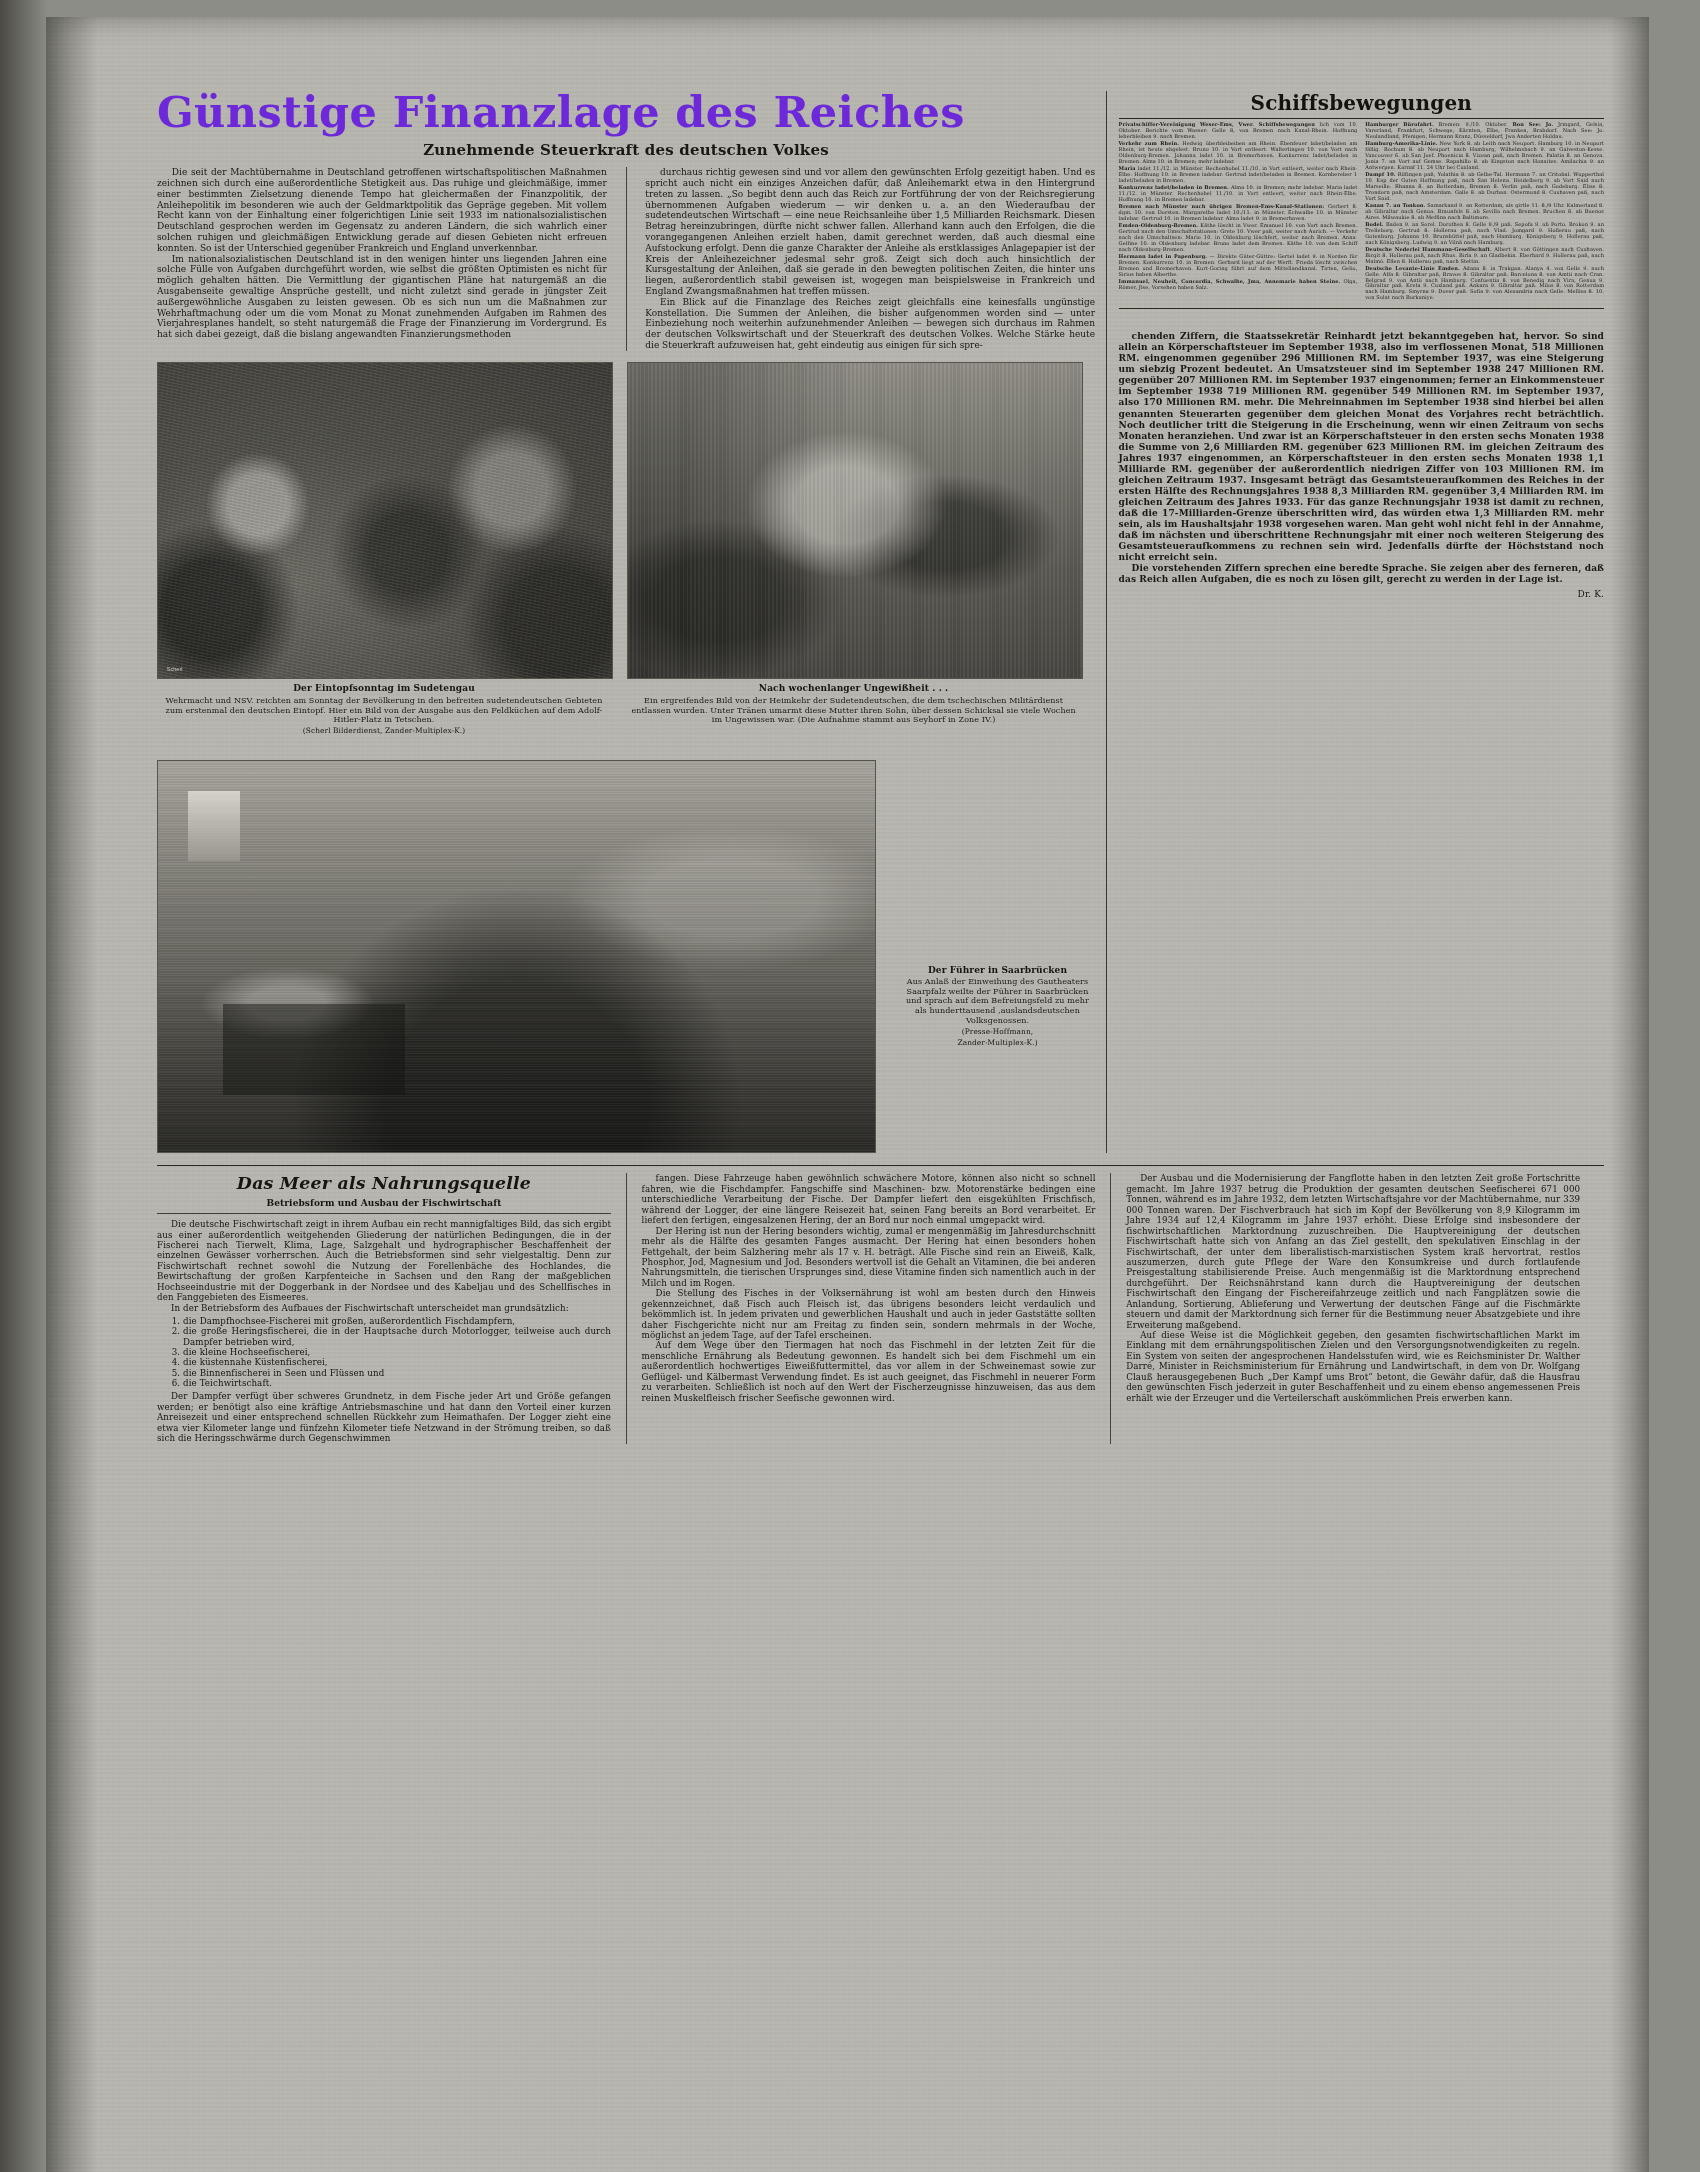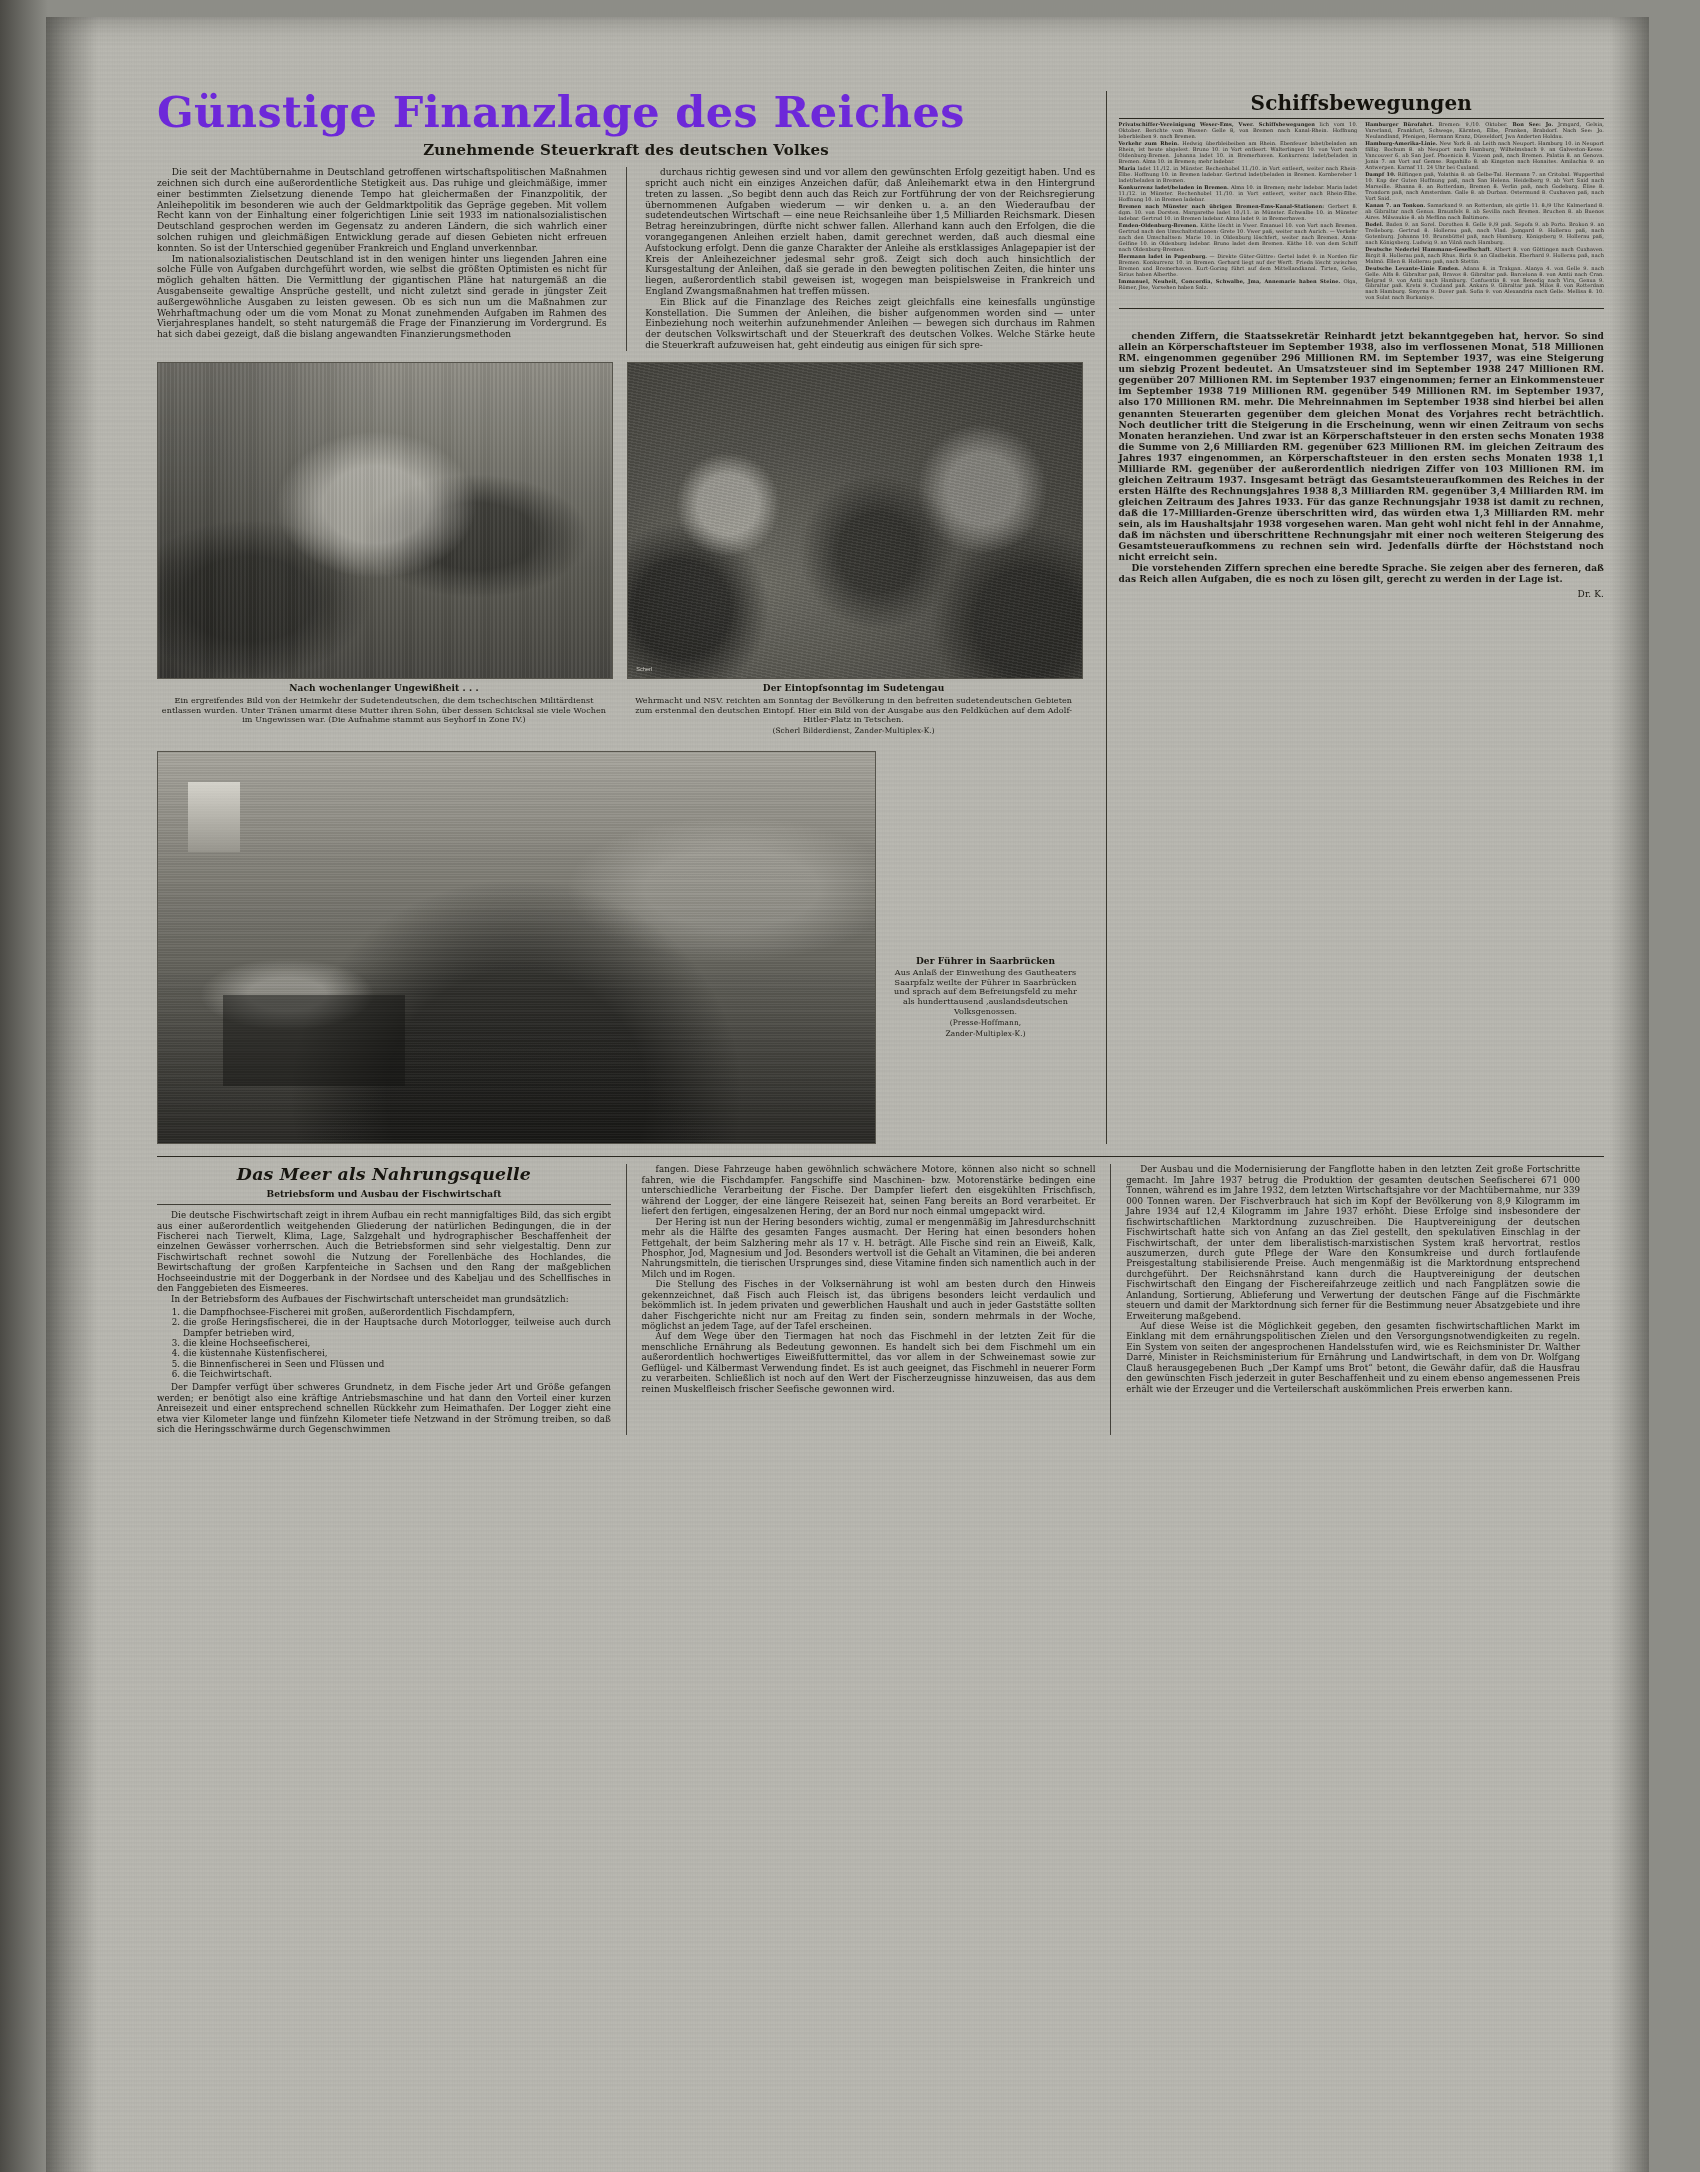--- a/index.html
+++ b/index.html
@@ -279,56 +279,56 @@
               <p>Im nationalsozialistischen Deutschland ist in den wenigen hinter uns liegenden Jahren eine solche Fülle von Aufgaben durchgeführt worden, wie selbst die größten Optimisten es nicht für möglich gehalten hätten. Die Vermittlung der gigantischen Pläne hat naturgemäß an die Ausgabenseite gewaltige Ansprüche gestellt, und nicht zuletzt sind gerade in jüngster Zeit außergewöhnliche Ausgaben zu leisten gewesen. Ob es sich nun um die Maßnahmen zur Wehrhaftmachung oder um die vom Monat zu Monat zunehmenden Aufgaben im Rahmen des Vierjahresplanes handelt, so steht naturgemäß die Frage der Finanzierung im Vordergrund. Es hat sich dabei gezeigt, daß die bislang angewandten Finanzierungsmethoden</p>
             </div>
             <div class="sep"></div>
             <div class="c col-text">
               <p class="first">durchaus richtig gewesen sind und vor allem den gewünschten Erfolg gezeitigt haben. Und es spricht auch nicht ein einziges Anzeichen dafür, daß Anleihemarkt etwa in den Hintergrund treten zu lassen. „So begibt denn auch das Reich zur Fortführung der von der Reichsregierung übernommenen Aufgaben wiederum — wir denken u. a. an den Wiederaufbau der sudetendeutschen Wirtschaft — eine neue Reichsanleihe über 1,5 Milliarden Reichsmark. Diesen Betrag hereinzubringen, dürfte nicht schwer fallen. Allerhand kann auch den Erfolgen, die die vorangegangenen Anleihen erzielt haben, damit gerechnet werden, daß auch diesmal eine Aufstockung erfolgt. Denn die ganze Charakter der Anleihe als erstklassiges Anlagepapier ist der Kreis der Anleihezeichner jedesmal sehr groß. Zeigt sich doch auch hinsichtlich der Kursgestaltung der Anleihen, daß sie gerade in den bewegten politischen Zeiten, die hinter uns liegen, außerordentlich stabil geweisen ist, wogegen man beispielsweise in Frankreich und England Zwangsmaßnahmen hat treffen müssen.</p>
               <p>Ein Blick auf die Finanzlage des Reiches zeigt gleichfalls eine keinesfalls ungünstige Konstellation. Die Summen der Anleihen, die bisher aufgenommen worden sind — unter Einbeziehung noch weiterhin aufzunehmender Anleihen — bewegen sich durchaus im Rahmen der deutschen Volkswirtschaft und der Steuerkraft des deutschen Volkes. Welche Stärke heute die Steuerkraft aufzuweisen hat, geht eindeutig aus einigen für sich spre-</p>
             </div>
           </div>
 
           <div class="photos-row">
-            <div style="width:454px;">
-              <div class="photo" style="width:454px;height:315px;">
-                <div class="ph-inner" style="background:
-                     linear-gradient(180deg,#8f8d85 0%, #7b7a72 25%, #5a5952 65%, #474641 100%);"></div>
-                <div class="ph-inner" style="background:
-                     repeating-linear-gradient(90deg, rgba(255,255,255,0.05) 0 1.7px, rgba(0,0,0,0.05) 1.7px 3.9px),
-                     radial-gradient(ellipse at 48% 45%, rgba(225,223,215,0.5) 0 52px, rgba(0,0,0,0) 100px),
-                     radial-gradient(ellipse at 70% 55%, rgba(20,20,18,0.5) 0 61px, rgba(0,0,0,0) 113px),
-                     radial-gradient(ellipse at 20% 75%, rgba(15,15,13,0.45) 0 65px, rgba(0,0,0,0) 122px),
-                     linear-gradient(100deg, rgba(0,0,0,0.25) 0 15%, rgba(0,0,0,0) 45%);"></div>
-              </div>
-              <div class="cap fraktur">Nach wochenlanger Ungewißheit . . .</div>
-              <div class="cap-body fraktur">Ein ergreifendes Bild von der Heimkehr der Sudetendeutschen, die dem tschechischen Militärdienst entlassen wurden. Unter Tränen umarmt diese Mutter ihren Sohn, über dessen Schicksal sie viele Wochen im Ungewissen war. (Die Aufnahme stammt aus Seyhorf in Zone IV.)</div>
-            </div>
-
             <div style="width:454px;">
               <div class="photo" style="width:454px;height:315px;">
                 <div class="ph-inner" style="background:
                      radial-gradient(ellipse at 30% 70%, #6b6a62 0%, #4e4d47 45%, #3b3a35 100%),
                      linear-gradient(180deg,#9a9890 0%, #6d6c65 30%, #55544e 70%, #3d3c37 100%);"></div>
                 <div class="ph-inner" style="background:
                      repeating-linear-gradient(12deg, rgba(255,255,255,0.06) 0 1.3px, rgba(0,0,0,0.06) 1.3px 3px),
                      radial-gradient(circle at 22% 45%, rgba(230,228,220,0.45) 0 30px, rgba(0,0,0,0) 52px),
                      radial-gradient(circle at 55% 60%, rgba(20,20,18,0.55) 0 39px, rgba(0,0,0,0) 78px),
                      radial-gradient(circle at 78% 40%, rgba(235,233,226,0.35) 0 35px, rgba(0,0,0,0) 65px),
                      radial-gradient(circle at 12% 78%, rgba(10,10,9,0.6) 0 48px, rgba(0,0,0,0) 87px),
                      radial-gradient(circle at 88% 82%, rgba(15,15,13,0.5) 0 52px, rgba(0,0,0,0) 96px);"></div>
                 <div style="position:absolute;left:8.7px;bottom:6px;font-size:5.6px;color:#cfcdc6;font-family:'Liberation Sans',sans-serif;">Scherl</div>
               </div>
               <div class="cap fraktur">Der Eintopfsonntag im Sudetengau</div>
               <div class="cap-body fraktur">Wehrmacht und NSV. reichten am Sonntag der Bevölkerung in den befreiten sudetendeutschen Gebieten zum erstenmal den deutschen Eintopf. Hier ein Bild von der Ausgabe aus den Feldküchen auf dem Adolf-Hitler-Platz in Tetschen.</div>
               <div class="cap-credit fraktur">(Scherl Bilderdienst, Zander-Multiplex-K.)</div>
             </div>
-          </div>
-
-          <div style="display:flex;gap:14px;margin-top:16px;">
+
+            <div style="width:454px;">
+              <div class="photo" style="width:454px;height:315px;">
+                <div class="ph-inner" style="background:
+                     linear-gradient(180deg,#8f8d85 0%, #7b7a72 25%, #5a5952 65%, #474641 100%);"></div>
+                <div class="ph-inner" style="background:
+                     repeating-linear-gradient(90deg, rgba(255,255,255,0.05) 0 1.7px, rgba(0,0,0,0.05) 1.7px 3.9px),
+                     radial-gradient(ellipse at 48% 45%, rgba(225,223,215,0.5) 0 52px, rgba(0,0,0,0) 100px),
+                     radial-gradient(ellipse at 70% 55%, rgba(20,20,18,0.5) 0 61px, rgba(0,0,0,0) 113px),
+                     radial-gradient(ellipse at 20% 75%, rgba(15,15,13,0.45) 0 65px, rgba(0,0,0,0) 122px),
+                     linear-gradient(100deg, rgba(0,0,0,0.25) 0 15%, rgba(0,0,0,0) 45%);"></div>
+              </div>
+              <div class="cap fraktur">Nach wochenlanger Ungewißheit . . .</div>
+              <div class="cap-body fraktur">Ein ergreifendes Bild von der Heimkehr der Sudetendeutschen, die dem tschechischen Militärdienst entlassen wurden. Unter Tränen umarmt diese Mutter ihren Sohn, über dessen Schicksal sie viele Wochen im Ungewissen war. (Die Aufnahme stammt aus Seyhorf in Zone IV.)</div>
+            </div>
+          </div>
+
+          <div style="display:flex;gap:26px;margin-top:25px;">
             <div class="photo" style="width:717px;height:391px;">
               <div class="ph-inner" style="background:
                    linear-gradient(180deg,#a7a59d 0%, #8b8981 22%, #63625b 55%, #3f3e39 100%);"></div>
               <div class="ph-inner" style="background:
                    repeating-linear-gradient(0deg, rgba(0,0,0,0.05) 0 1.3px, rgba(255,255,255,0.04) 1.3px 2.6px),
                    radial-gradient(ellipse at 18% 62%, rgba(240,238,230,0.35) 0 39px, rgba(0,0,0,0) 87px),
                    radial-gradient(ellipse at 50% 88%, rgba(10,10,9,0.55) 0 130px, rgba(0,0,0,0) 226px),
                    radial-gradient(ellipse at 80% 35%, rgba(225,223,215,0.25) 0 87px, rgba(0,0,0,0) 165px),
                    linear-gradient(180deg, rgba(0,0,0,0.0) 55%, rgba(0,0,0,0.35) 100%);"></div>
               <div style="position:absolute;left:30px;top:30px;width:52px;height:70px;background:linear-gradient(180deg,#e7e5dd,#9d9b93);opacity:0.75;"></div>

